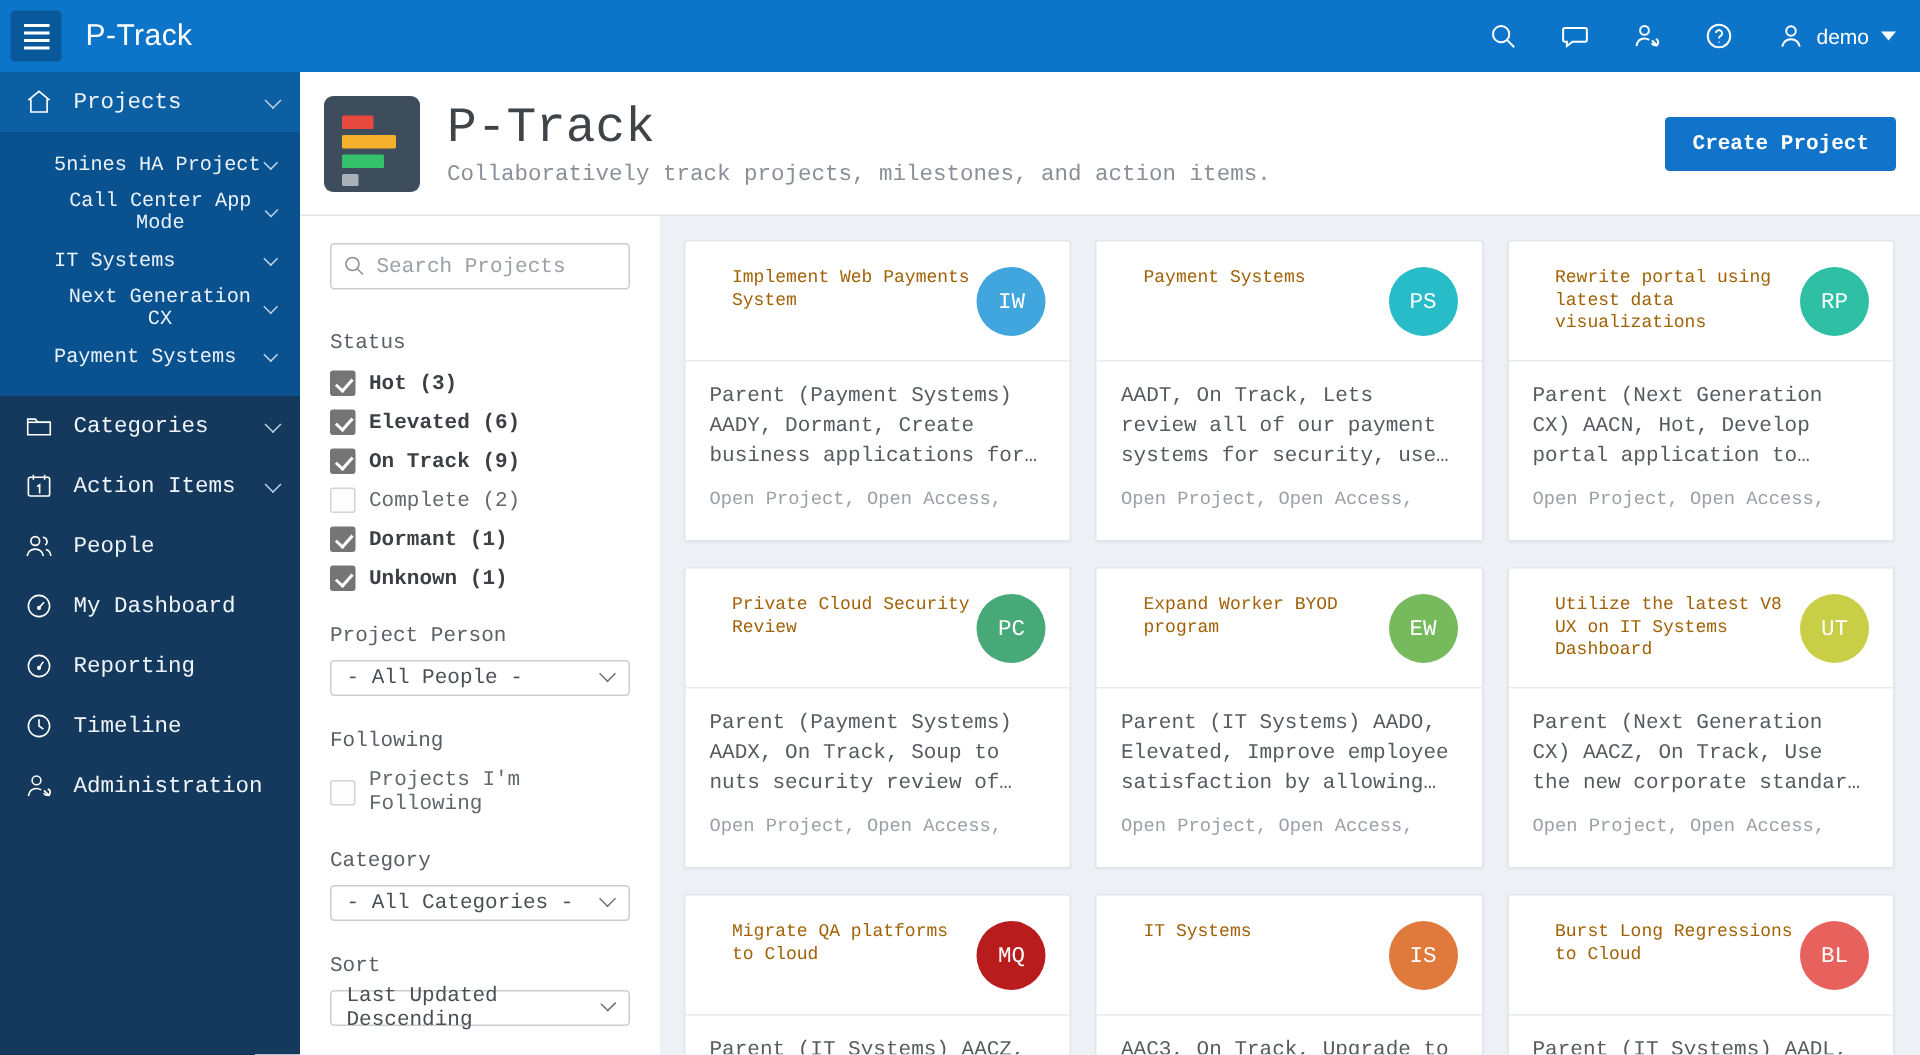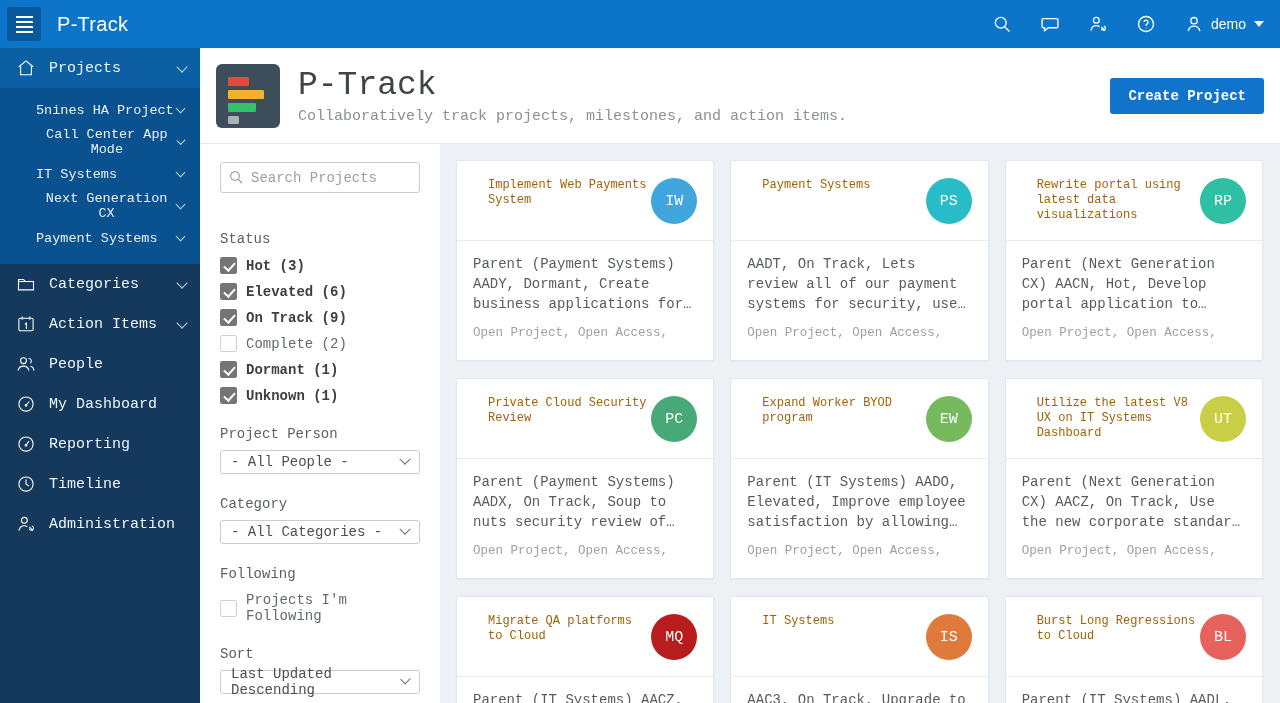--- a/index.html
+++ b/index.html
@@ -38,21 +38,21 @@
   .logo svg { width:64px; height:64px; }
   .header-text { margin-left:18px; }
   .header-title { font-size:33px; color:#3f4449; font-weight:400; }
   .header-sub { font-size:15px; color:#8a9097; margin-top:4px; }
   .create-btn { margin-left:auto; background:#1173c9; color:#fff; border:none; border-radius:3px; font-size:14px; font-weight:bold; padding:10px 18px; cursor:pointer; font-family:inherit; }
 
   .content { flex:1; display:flex; min-height:0; background:#edf1f6; }
 
   
   .filters { width:240px; flex:0 0 240px; background:#fff; padding:18px 20px; font-size:14px; color:#555; overflow:hidden; }
-  .search-box { position:relative; margin-bottom:38px; }
+  .search-box { position:relative; margin-bottom:28px; }
   .search-box input { width:200px; height:31px; border:1px solid #c9cdd2; border-radius:3px; padding:0 8px 0 30px; font-size:14px; color:#444; font-family:inherit; outline:none; }
   .search-box input::placeholder { color:#9aa0a6; }
   .search-ic { position:absolute; left:8px; top:7px; width:16px; height:16px; }
   .search-ic svg { width:16px; height:16px; stroke:#8b9096; fill:none; stroke-width:1.6; }
   .f-label { color:#5b6066; margin-bottom:10px; }
   .chk-row { display:flex; align-items:center; margin-bottom:9px; cursor:pointer; }
   .chk { width:17px; height:17px; border-radius:2px; border:1px solid #cfd3d7; background:#fdfdfd; margin-right:9px; position:relative; flex:0 0 17px; }
   .chk.checked { background:#757575; border-color:#757575; }
   .chk.checked::after { content:""; position:absolute; left:5px; top:2px; width:5px; height:9px; border-right:2px solid #fff; border-bottom:2px solid #fff; transform:rotate(42deg); }
   .chk-label { color:#63686d; }
@@ -293,33 +293,33 @@
 
           <div class="f-section">
             <div class="f-label" style="margin-bottom:0;">Project Person</div>
             <div class="sel">
               <span>- All People -</span>
               <span class="chev"></span>
             </div>
           </div>
 
           <div class="f-section">
+            <div class="f-label">Following</div>
+            <label class="chk-row">
+              <span class="chk"></span>
+              <span class="chk-label">Projects I'm Following</span>
+            </label>
+          </div>
+
+          <div class="f-section">
             <div class="f-label" style="margin-bottom:0;">Category</div>
             <div class="sel">
               <span>- All Categories -</span>
               <span class="chev"></span>
             </div>
-          </div>
-
-          <div class="f-section">
-            <div class="f-label">Following</div>
-            <label class="chk-row">
-              <span class="chk"></span>
-              <span class="chk-label">Projects I'm Following</span>
-            </label>
           </div>
 
           <div class="f-section">
             <div class="f-label" style="margin-bottom:0;">Sort</div>
             <div class="sel">
               <span>Last Updated Descending</span>
               <span class="chev"></span>
             </div>
           </div>
 

